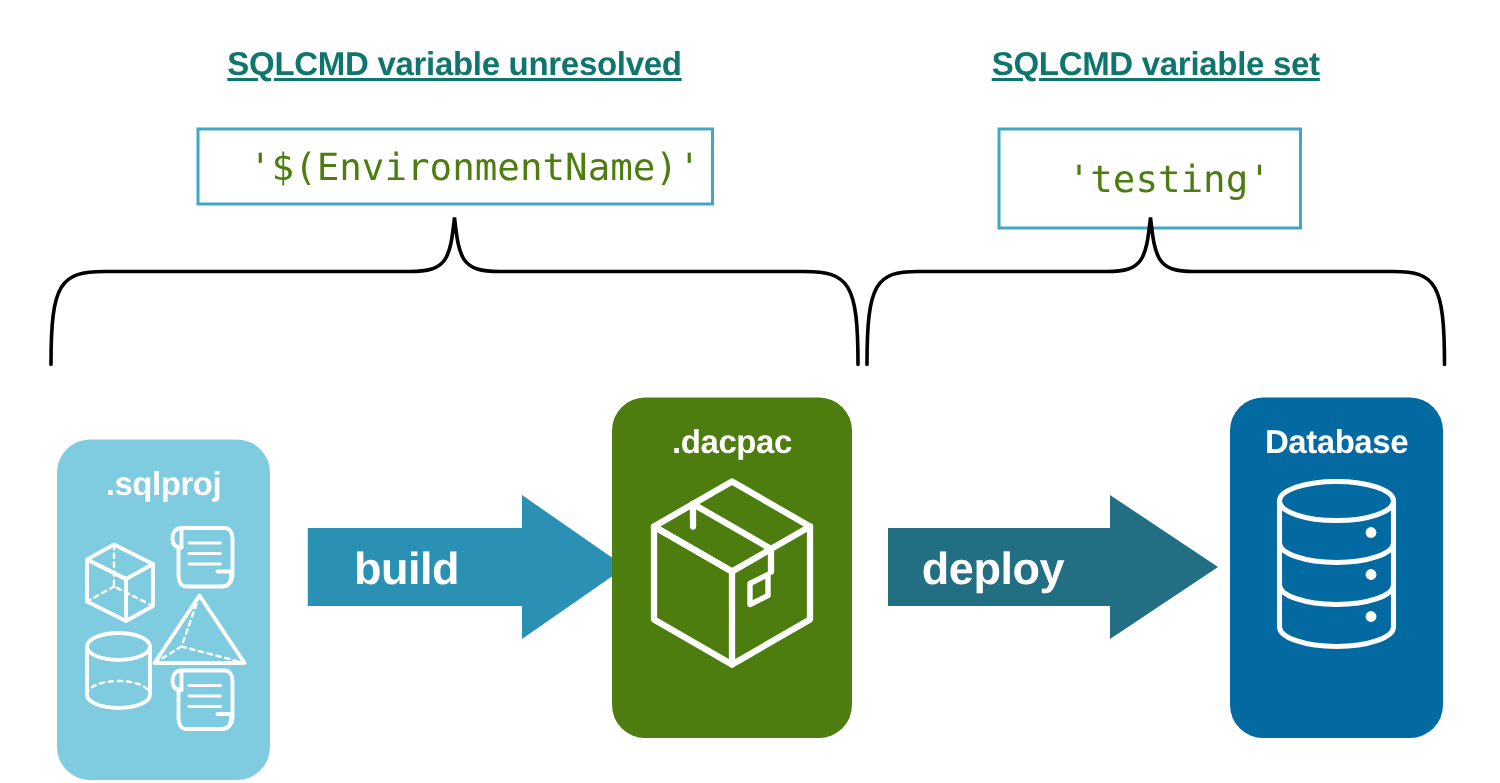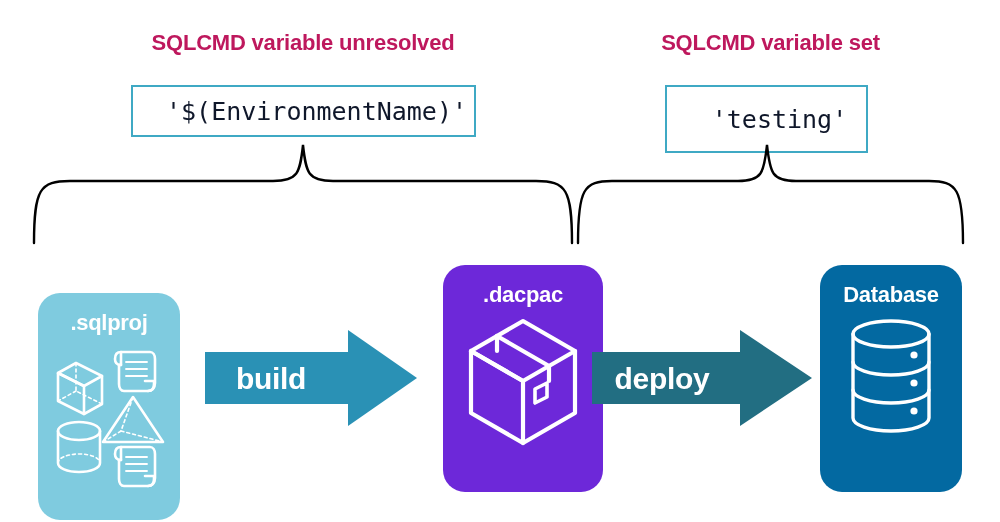--- a/index.html
+++ b/index.html
@@ -17,40 +17,41 @@
     background: #ffffff;
     overflow: hidden;
   }
 
   
   .section-title {
     position: absolute;
     font-family: "Liberation Sans", sans-serif;
     font-weight: bold;
     font-size: 22px;
-    color: #be185d;
+    color: #0f766e;
     text-align: center;
     white-space: nowrap;
     letter-spacing: -0.2px;
+    text-decoration: underline;
   }
   #title-left  { left: 33px;  top: 30px; width: 540px; }
   #title-right { left: 578px; top: 30px; width: 385px; }
 
   
   .code-box {
     position: absolute;
     background: #ffffff;
     border: 2px solid #3FA9C4;
     box-sizing: border-box;
     display: flex;
     align-items: center;
     justify-content: center;
     font-family: "DejaVu Sans Mono", monospace;
     font-size: 25px;
-    color: #0f172a;
+    color: #4d7c0f;
     white-space: nowrap;
     padding-left: 26px;
   }
   #code-left  { left: 131px; top: 85px; width: 345px; height: 52px; }
   #code-right { left: 665px; top: 85px; width: 203px; height: 68px; }
 
   
   .brace-svg {
     position: absolute;
     top: 143px;
@@ -62,21 +63,21 @@
 
   
   .stage-box {
     position: absolute;
     top: 265px;
     height: 227px;
     border-radius: 22px;
     box-sizing: border-box;
   }
   #box-sqlproj  { left: 38px;  width: 142px; background: #7FCBDF; margin-top: 28px; }
-  #box-dacpac   { left: 443px; width: 160px; background: #6d28d9; }
+  #box-dacpac   { left: 408px; width: 160px; background: #4d7c0f; }
   #box-database { left: 820px; width: 142px; background: #0369a1; }
 
   .stage-label {
     position: absolute;
     left: 0; right: 0;
     top: 17px;
     text-align: center;
     font-family: "Liberation Sans", sans-serif;
     font-weight: bold;
     font-size: 22px;

